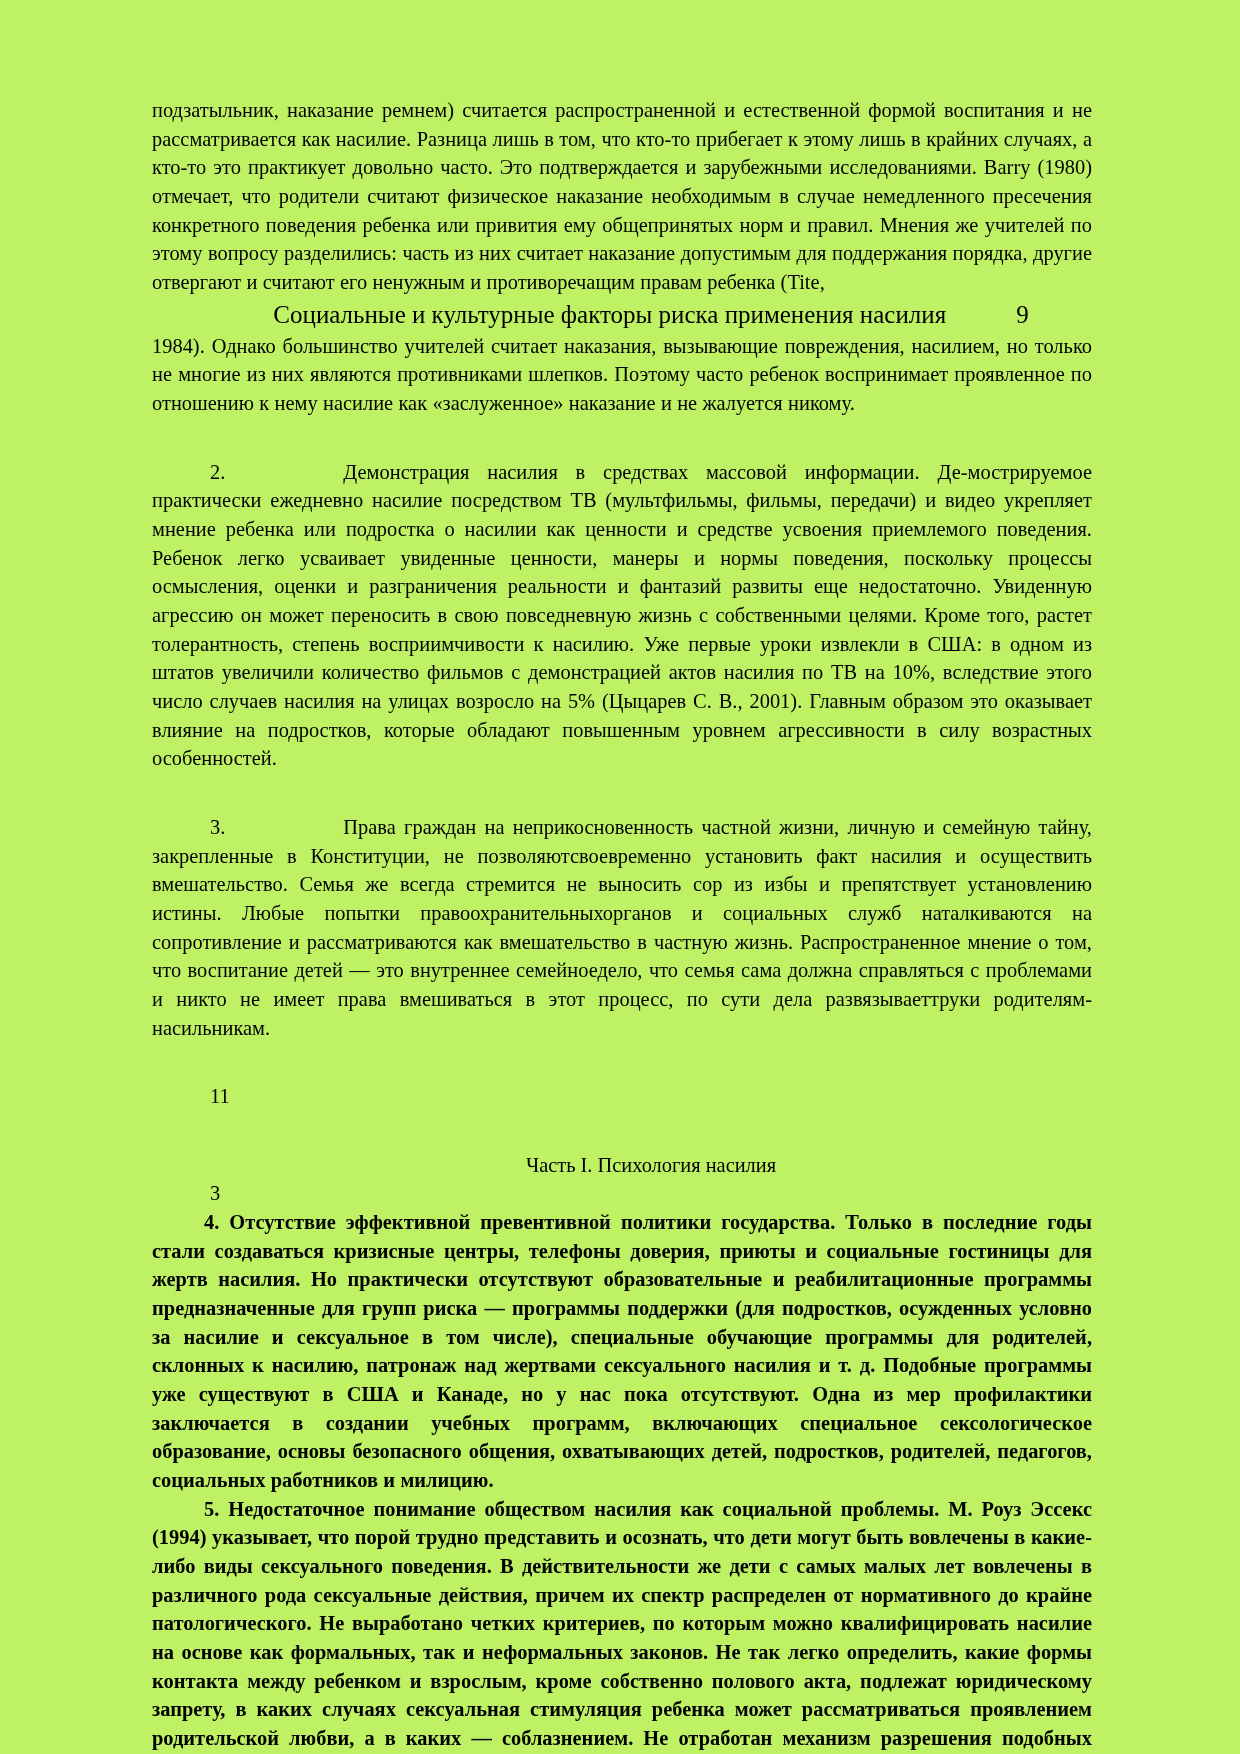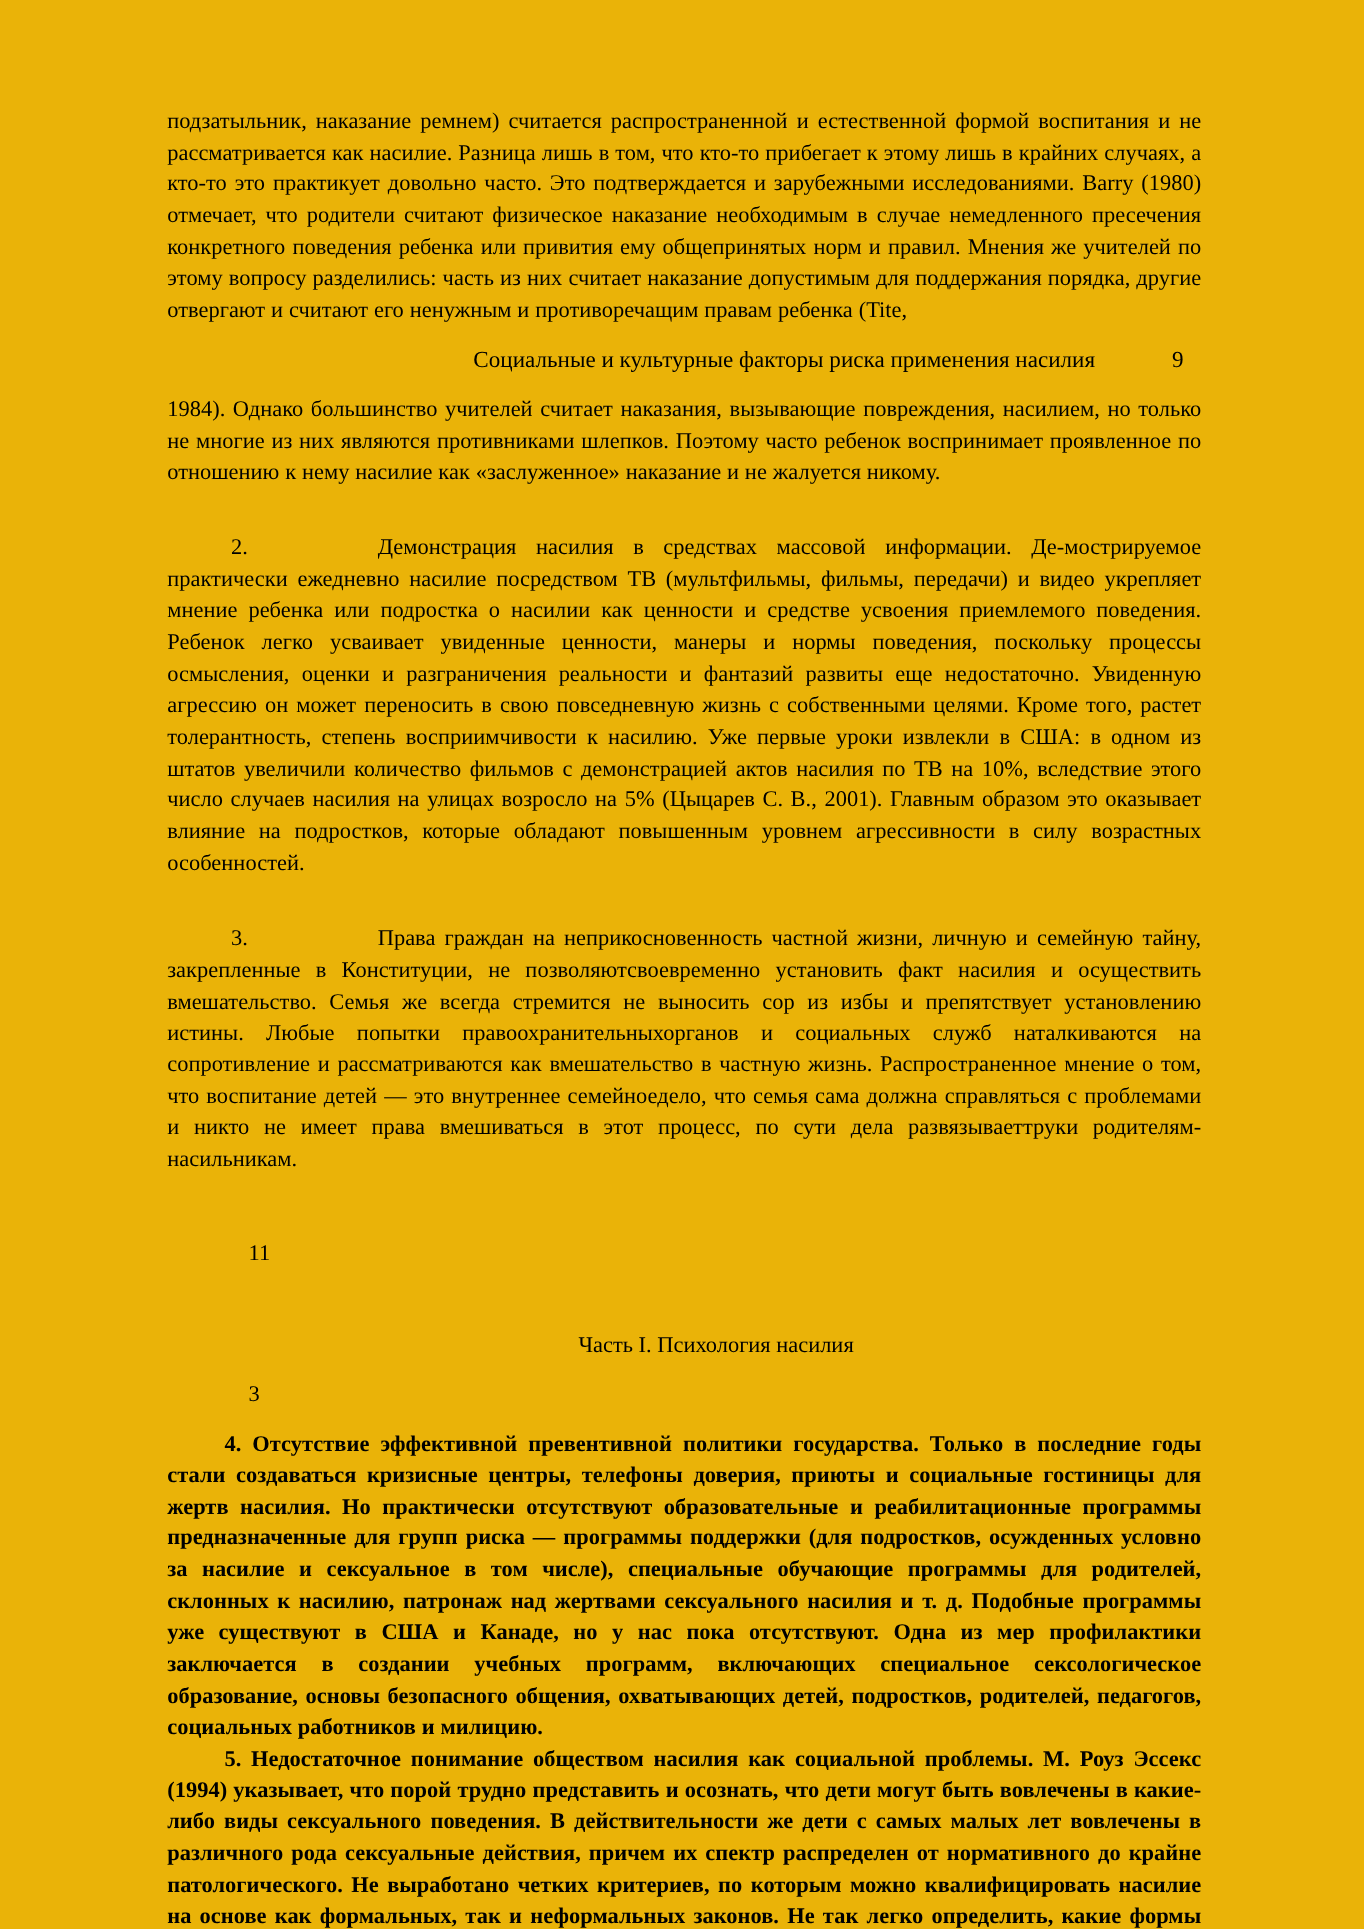--- a/index.html
+++ b/index.html
@@ -14,21 +14,21 @@
     color: #000000;
     overflow: hidden;
     position: relative;
   }
   .page {
     position: absolute;
     left: 0;
     top: 0;
     width: 1240px;
     height: 1754px;
-    background: #eab308;
+    background: #bef264;
   }
   .textblock {
     position: absolute;
     left: 152px;
     top: 96px;
     width: 940px;
   }
   p.body-par {
     margin: 0;
     font-size: 20.4px;
@@ -50,33 +50,33 @@
   p.indent-small {
     text-indent: 52px;
     font-weight: bold;
   }
   
   .numtab {
     display: inline-block;
     width: 118px;
   }
   .running-header {
-    margin: 16px;
-    font-size: 21px;
+    margin: 0;
+    font-size: 25px;
     line-height: 1.405;
-    text-align: right;
+    text-align: center;
     text-indent: 58px;
     white-space: pre;
   }
   .hdr-gap {
     display: inline-block;
     width: 70px;
   }
   .standalone {
-    margin: 16px;
+    margin: 0;
     font-size: 20.4px;
     line-height: 1.405;
     text-indent: 58px;
     text-align: left;
   }
   .gap-lg { height: 40px; }
   .chapter-line {
     margin: 0;
     font-size: 20.4px;
     line-height: 1.405;

